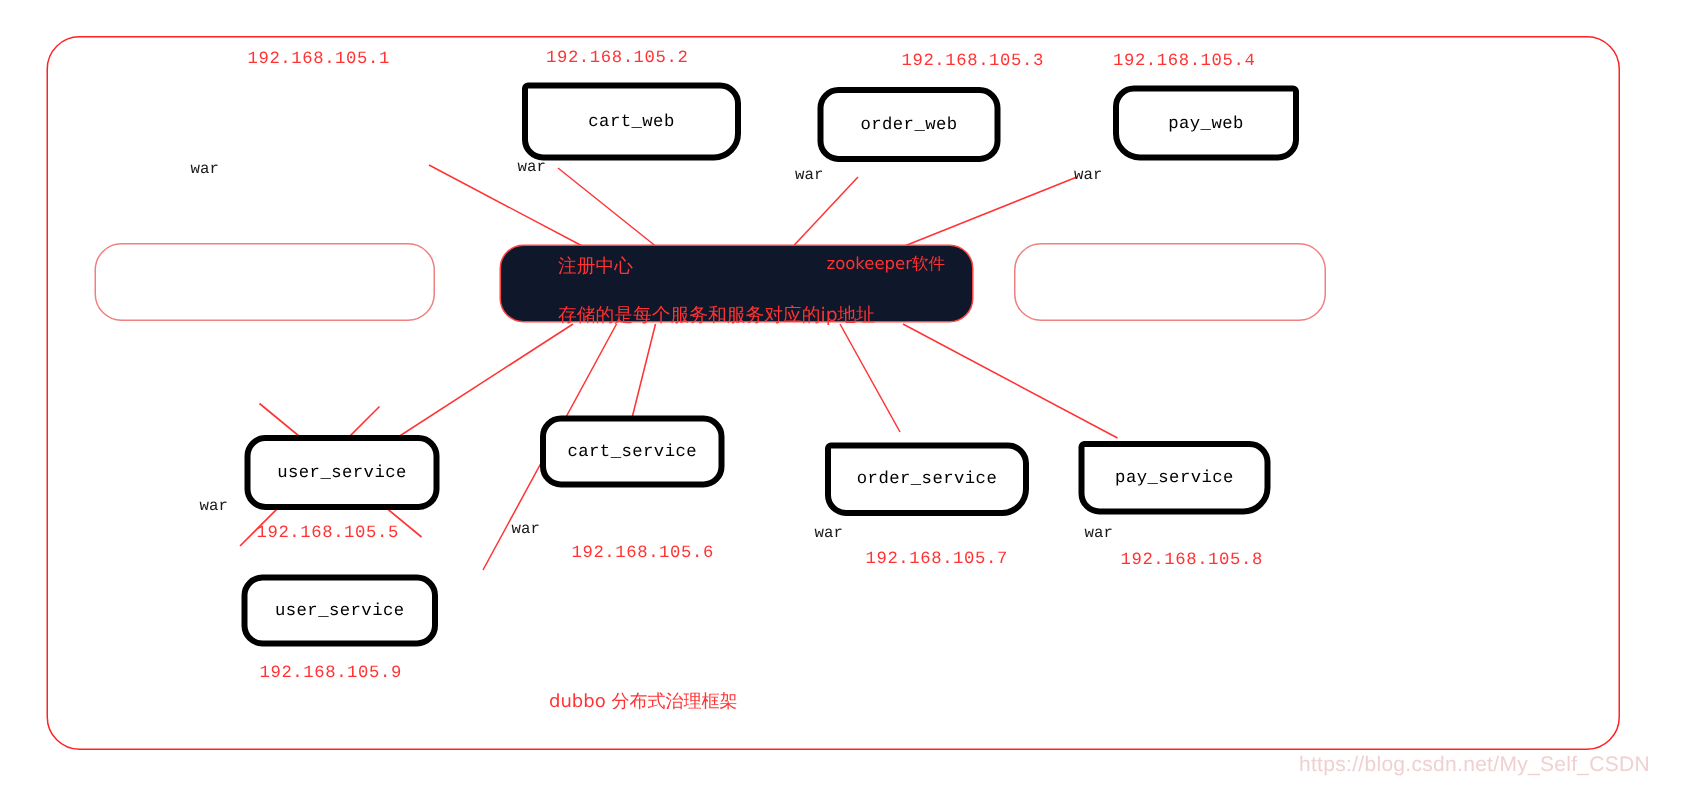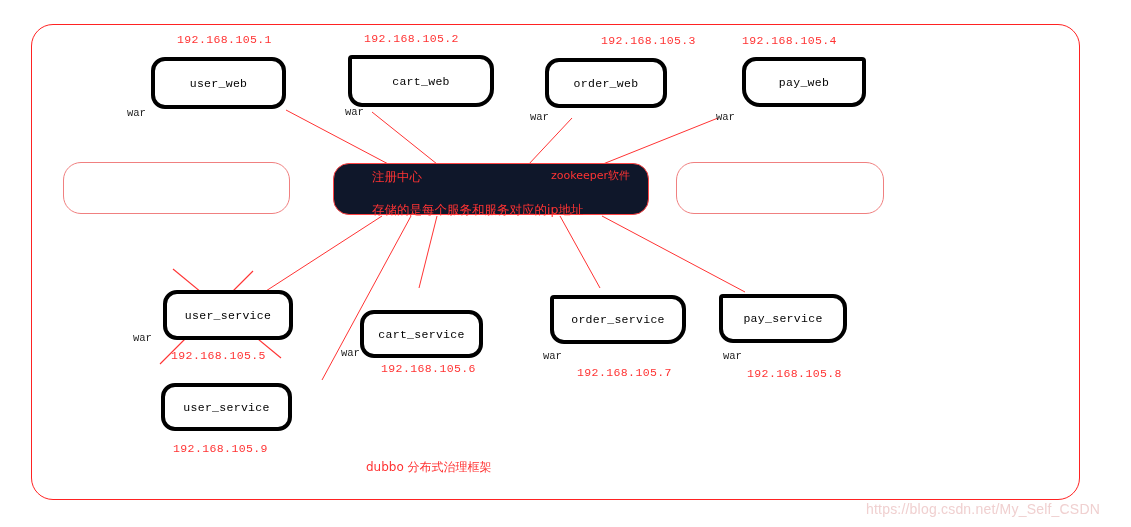--- a/index.html
+++ b/index.html
@@ -167,24 +167,21 @@
       <line x1="411" y1="216" x2="322" y2="380"></line>
       <line x1="437" y1="216" x2="419" y2="288"></line>
       <line x1="560" y1="216" x2="600" y2="288"></line>
       <line x1="602" y1="216" x2="745" y2="292"></line>
 
       <line x1="173" y1="269" x2="281" y2="358" stroke-width="1.1"></line>
       <line x1="253" y1="271" x2="160" y2="364" stroke-width="1.1"></line>
     </g>
   </svg>
 
-  <div class="node sketch-a" style="left:151px;  top:57px;  width:135px; height:52px;">
-    <span class="node-label">user_web</span>
-  </div>
-  <div class="ip-label" style="left:165px; top:33px;margin-left:12px;">192.168.105.1</div>
+  <div class="ip-label" style="left:165px; top:33px;">192.168.105.1</div>
   <div class="war-label" style="left:127px; top:107px;">war</div>
 
   <div class="node sketch-b" style="left:348px; top:55px;  width:146px; height:52px;">
     <span class="node-label">cart_web</span>
   </div>
   <div class="ip-label" style="left:364px; top:32px;">192.168.105.2</div>
   <div class="war-label" style="left:345px; top:106px;">war</div>
 
   <div class="node sketch-a" style="left:545px; top:58px;  width:122px; height:50px;">
     <span class="node-label">order_web</span>
@@ -207,21 +204,21 @@
   <div class="center-tag">zookeeper软件</div>
 
   <div class="empty-box" style="left:676px; top:162px; width:208px; height:52px;"></div>
 
   <div class="node sketch-a" style="left:163px; top:290px; width:130px; height:50px;">
     <span class="node-label">user_service</span>
   </div>
   <div class="ip-label" style="left:171px; top:349px;">192.168.105.5</div>
   <div class="war-label" style="left:133px; top:332px;">war</div>
 
-  <div class="node sketch-a" style="left:360px; top:310px; width:123px; height:48px;">
+  <div class="node sketch-a" style="left:360px; top:277px; width:123px; height:48px;">
     <span class="node-label">cart_service</span>
   </div>
   <div class="ip-label" style="left:381px; top:362px;">192.168.105.6</div>
   <div class="war-label" style="left:341px; top:347px;">war</div>
 
   <div class="node sketch-b" style="left:550px; top:295px; width:136px; height:49px;">
     <span class="node-label">order_service</span>
   </div>
   <div class="ip-label" style="left:577px; top:366px;">192.168.105.7</div>
   <div class="war-label" style="left:543px; top:350px;">war</div>

